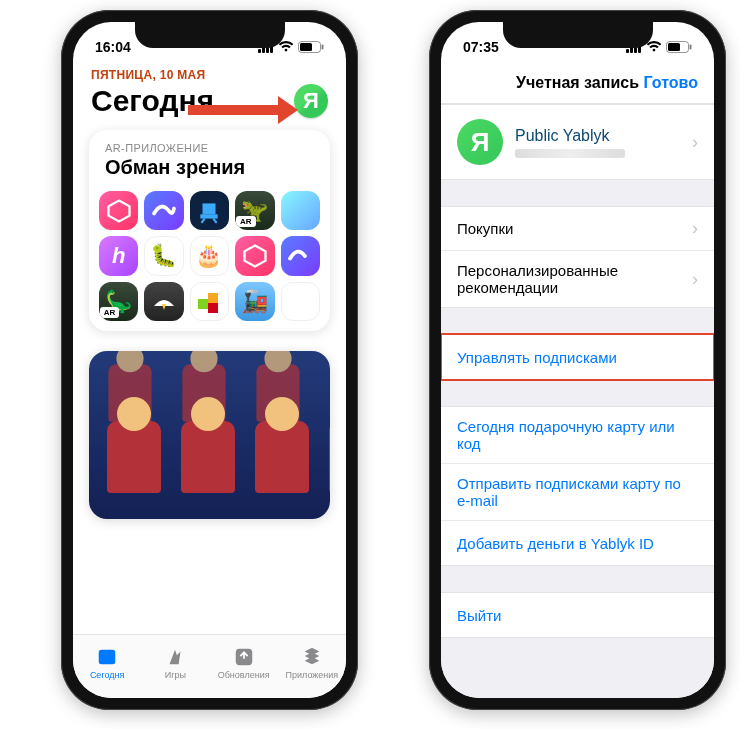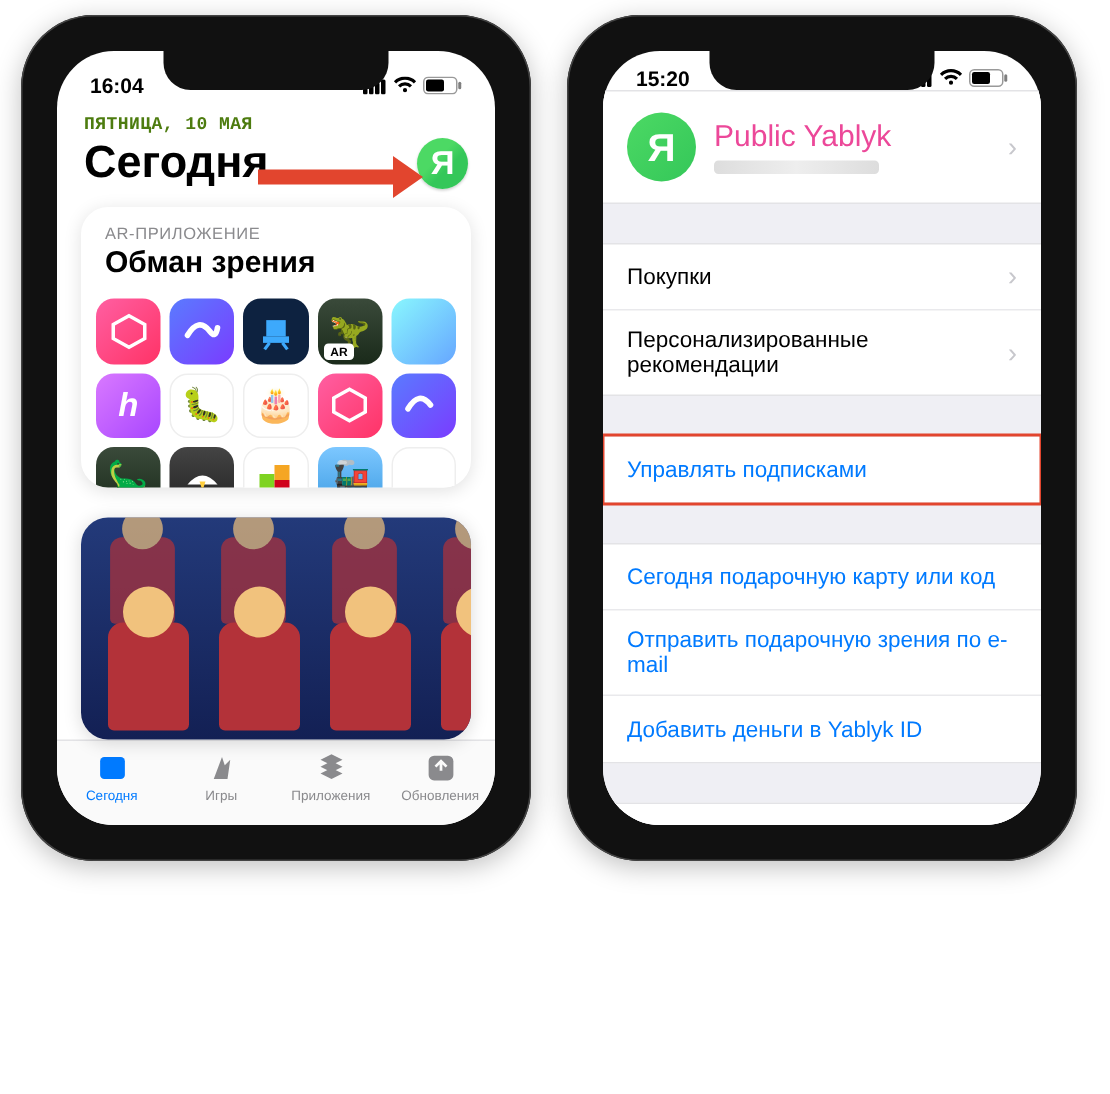--- a/index.html
+++ b/index.html
@@ -8,26 +8,27 @@
   width: 740px;
   height: 729px;
   font-family: -apple-system, "Helvetica Neue", Arial, sans-serif;
   position: relative;
   display: flex;
   gap: 24px;
   padding: 10px 14px;
 }
 .phone {
   width: 340px;
-  height: 564px;
+  height: 700px;
   background: #111;
   border-radius: 48px;
-  padding: 24px;
+  padding: 12px;
   box-shadow: 0 0 0 1px #444 inset, 0 4px 18px rgba(0,0,0,.25);
   position: relative;
+  margin-left: 47px;
 }
 .screen {
   width: 100%;
   height: 100%;
   background: #fff;
   border-radius: 38px;
   overflow: hidden;
   position: relative;
   display: flex;
   flex-direction: column;
@@ -50,21 +51,21 @@
   font-size: 14px;
   font-weight: 600;
   color: #000;
 }
 .status-right { display: flex; align-items: center; gap: 4px; }
 .signal, .wifi, .battery { display: inline-block; }
 .signal svg, .wifi svg, .battery svg { display: block; }
 
 
 .today-header { padding: 6px 18px 4px; position: relative; }
-.date-line { font-size: 12px; color: #4d7c0f; font-weight: 600; letter-spacing: .3px; text-transform: uppercase; font-family: Liberation Mono, monospace; }
+.date-line { font-size: 12px; color: #c2410c; font-weight: 600; letter-spacing: .3px; text-transform: uppercase; }
 .today-title-row { display: flex; align-items: center; justify-content: space-between; margin-top: 2px; }
 .today-title { font-size: 30px; font-weight: 800; color: #000; }
 .avatar {
   width: 34px; height: 34px; border-radius: 50%;
   background: linear-gradient(135deg, #4cd964 40%, #34c759 60%);
   display: flex; align-items: center; justify-content: center;
   color: #fff; font-size: 22px; font-weight: 700;
   box-shadow: 0 1px 2px rgba(0,0,0,.2);
 }
 .arrow {
@@ -152,21 +153,21 @@
 .row.link .row-label { color:#007aff; }
 .chev { color:#c7c7cc; font-size:18px; }
 .profile-row { padding: 14px 16px; gap:12px; justify-content:flex-start; }
 .profile-av {
   width:46px;height:46px;border-radius:50%;
   background:linear-gradient(135deg,#4cd964,#34c759);
   display:flex;align-items:center;justify-content:center;
   color:#fff;font-size:26px;font-weight:700;
 }
 .profile-text{flex:1;}
-.profile-name{font-size:20px;color:#ec4899;}
+.profile-name{font-size:16px;color:#0c4a6e;}
 .profile-sub{ margin-top:4px; width:110px; height:9px; background:linear-gradient(90deg,#ddd,#eee,#ddd); border-radius:3px; }
 
 .highlight { outline: 2px solid #e2452e; outline-offset:-1px; }
 
 </style>
 </head>
 <body>
 
 <div class="phone">
   <div class="screen">
@@ -291,41 +292,41 @@
         <span>Сегодня</span>
       </div>
       <div class="tab">
         <svg viewBox="0 0 24 24">
             <path d="M6 20 L12 4 L14 10 L18 6 L16 20 Z" fill="currentColor"></path>
           </svg>
         <span>Игры</span>
       </div>
       <div class="tab">
         <svg viewBox="0 0 24 24">
-            <path d="M4 16 L12 12 L20 16 L12 20 Z M4 11 L12 7 L20 11 L12 15 Z M4 6 L12 2 L20 6 L12 10 Z" fill="currentColor"></path>
-          </svg>
-        <span>Приложения</span>
-      </div>
-      <div class="tab">
-        <svg viewBox="0 0 24 24">
             <rect x="3" y="3" width="18" height="18" rx="4" fill="currentColor"></rect>
             <path d="M12 7 L12 14 M8 11 L12 7 L16 11" stroke="#fafafa" stroke-width="2" fill="none"></path>
           </svg>
         <span>Обновления</span>
       </div>
+      <div class="tab">
+        <svg viewBox="0 0 24 24">
+            <path d="M4 16 L12 12 L20 16 L12 20 Z M4 11 L12 7 L20 11 L12 15 Z M4 6 L12 2 L20 6 L12 10 Z" fill="currentColor"></path>
+          </svg>
+        <span>Приложения</span>
+      </div>
     </div>
   </div>
 </div>
 
 <div class="phone">
   <div class="screen">
     <div class="notch"></div>
 
     <div class="status-bar">
-      <span>15:20</span>
+      <span>07:35</span>
       <span class="status-right">
         <span class="signal">
           <svg width="16" height="11" viewBox="0 0 16 11">
               <rect x="0" y="7" width="3" height="4" rx="1" fill="#000"></rect>
               <rect x="4" y="5" width="3" height="6" rx="1" fill="#000"></rect>
               <rect x="8" y="3" width="3" height="8" rx="1" fill="#000"></rect>
               <rect x="12" y="1" width="3" height="10" rx="1" fill="#000"></rect>
             </svg>
         </span>
         <span class="wifi">
@@ -336,20 +337,24 @@
         <span class="battery">
           <svg width="26" height="12" viewBox="0 0 26 12">
               <rect x="0.5" y="0.5" width="22" height="11" rx="3" fill="none" stroke="#000" stroke-opacity=".4"></rect>
               <rect x="2" y="2" width="12" height="8" rx="1.5" fill="#000"></rect>
               <rect x="23.5" y="3.5" width="2" height="5" rx="1" fill="#000" fill-opacity=".5"></rect>
             </svg>
         </span>
       </span>
     </div>
 
+    <div class="navbar">
+      <div class="nav-title">Учетная запись</div>
+      <div class="nav-done">Готово</div>
+    </div>
 
     <div class="list">
 
       <div class="group">
         <div class="row profile-row">
           <div class="profile-av">
               <span>Я</span>
             </div>
           <div class="profile-text">
             <div class="profile-name">Public Yablyk</div>
@@ -374,21 +379,21 @@
         <div class="row link">
           <span class="row-label">Управлять подписками</span>
         </div>
       </div>
 
       <div class="group">
         <div class="row link">
           <span class="row-label">Сегодня подарочную карту или код</span>
         </div>
         <div class="row link">
-          <span class="row-label">Отправить подарочную зрения по e-mail</span>
+          <span class="row-label">Отправить подписками карту по e-mail</span>
         </div>
         <div class="row link">
           <span class="row-label">Добавить деньги в Yablyk ID</span>
         </div>
       </div>
 
       <div class="group">
         <div class="row link">
           <span class="row-label">Выйти</span>
         </div>

